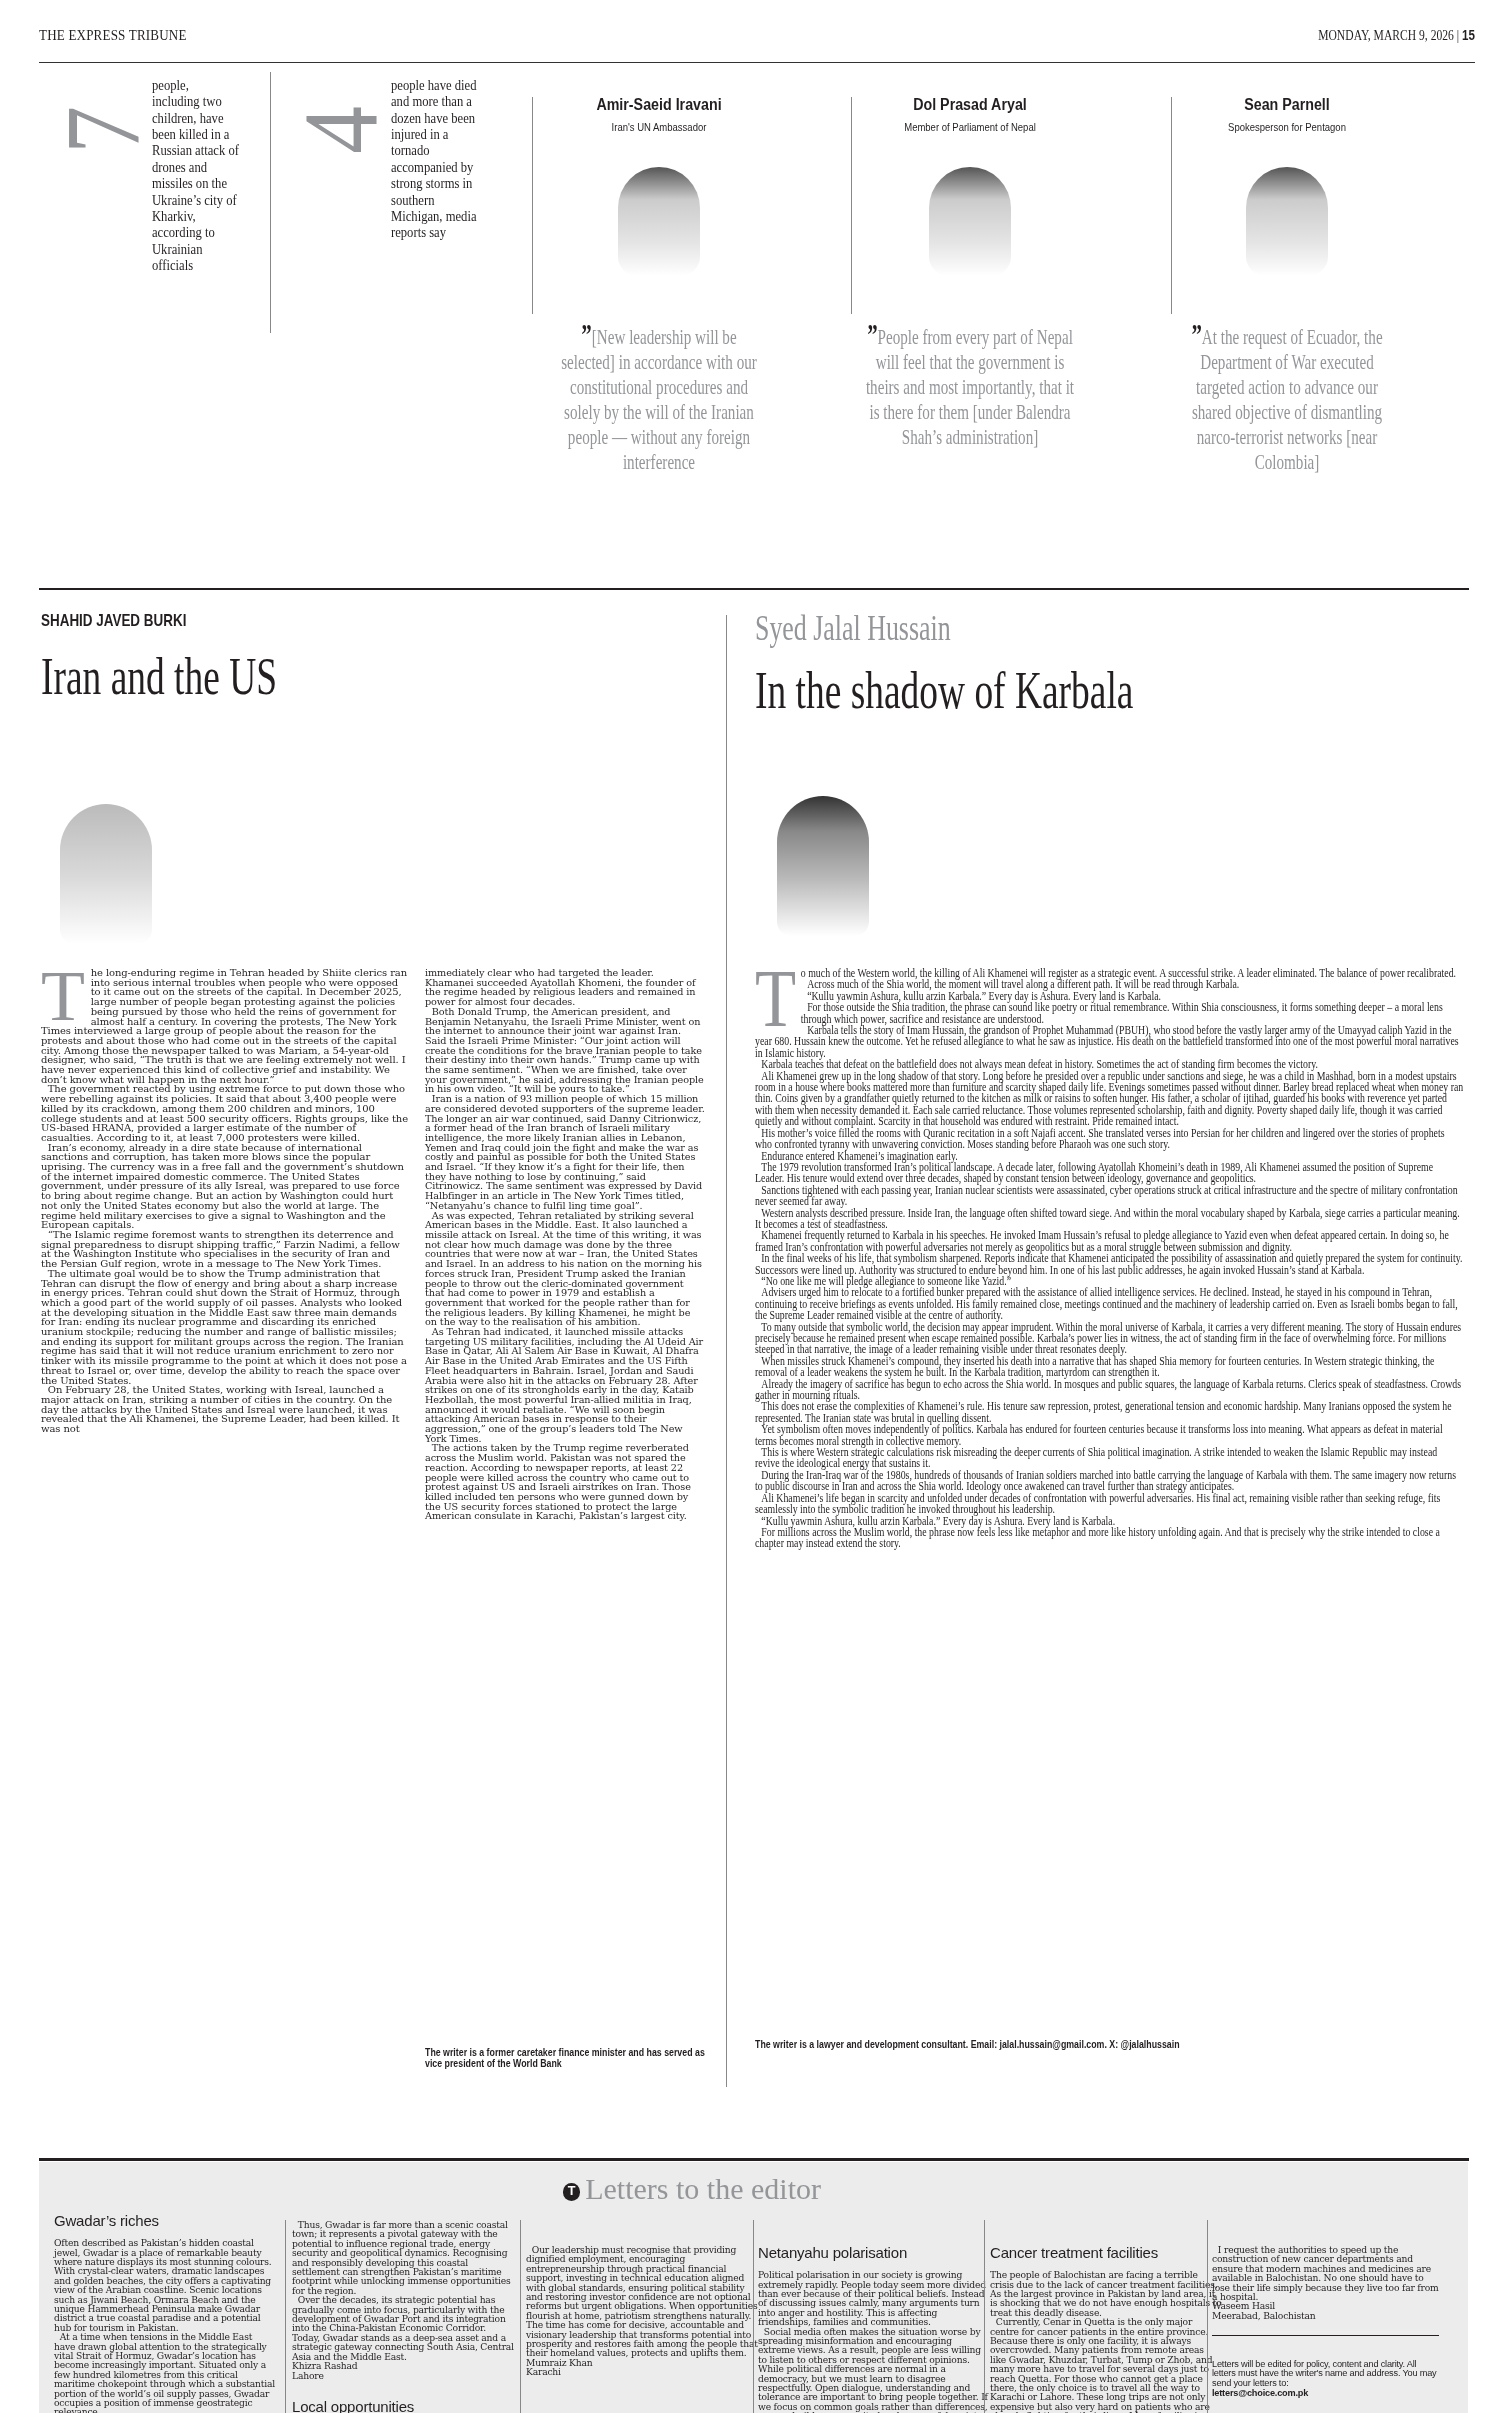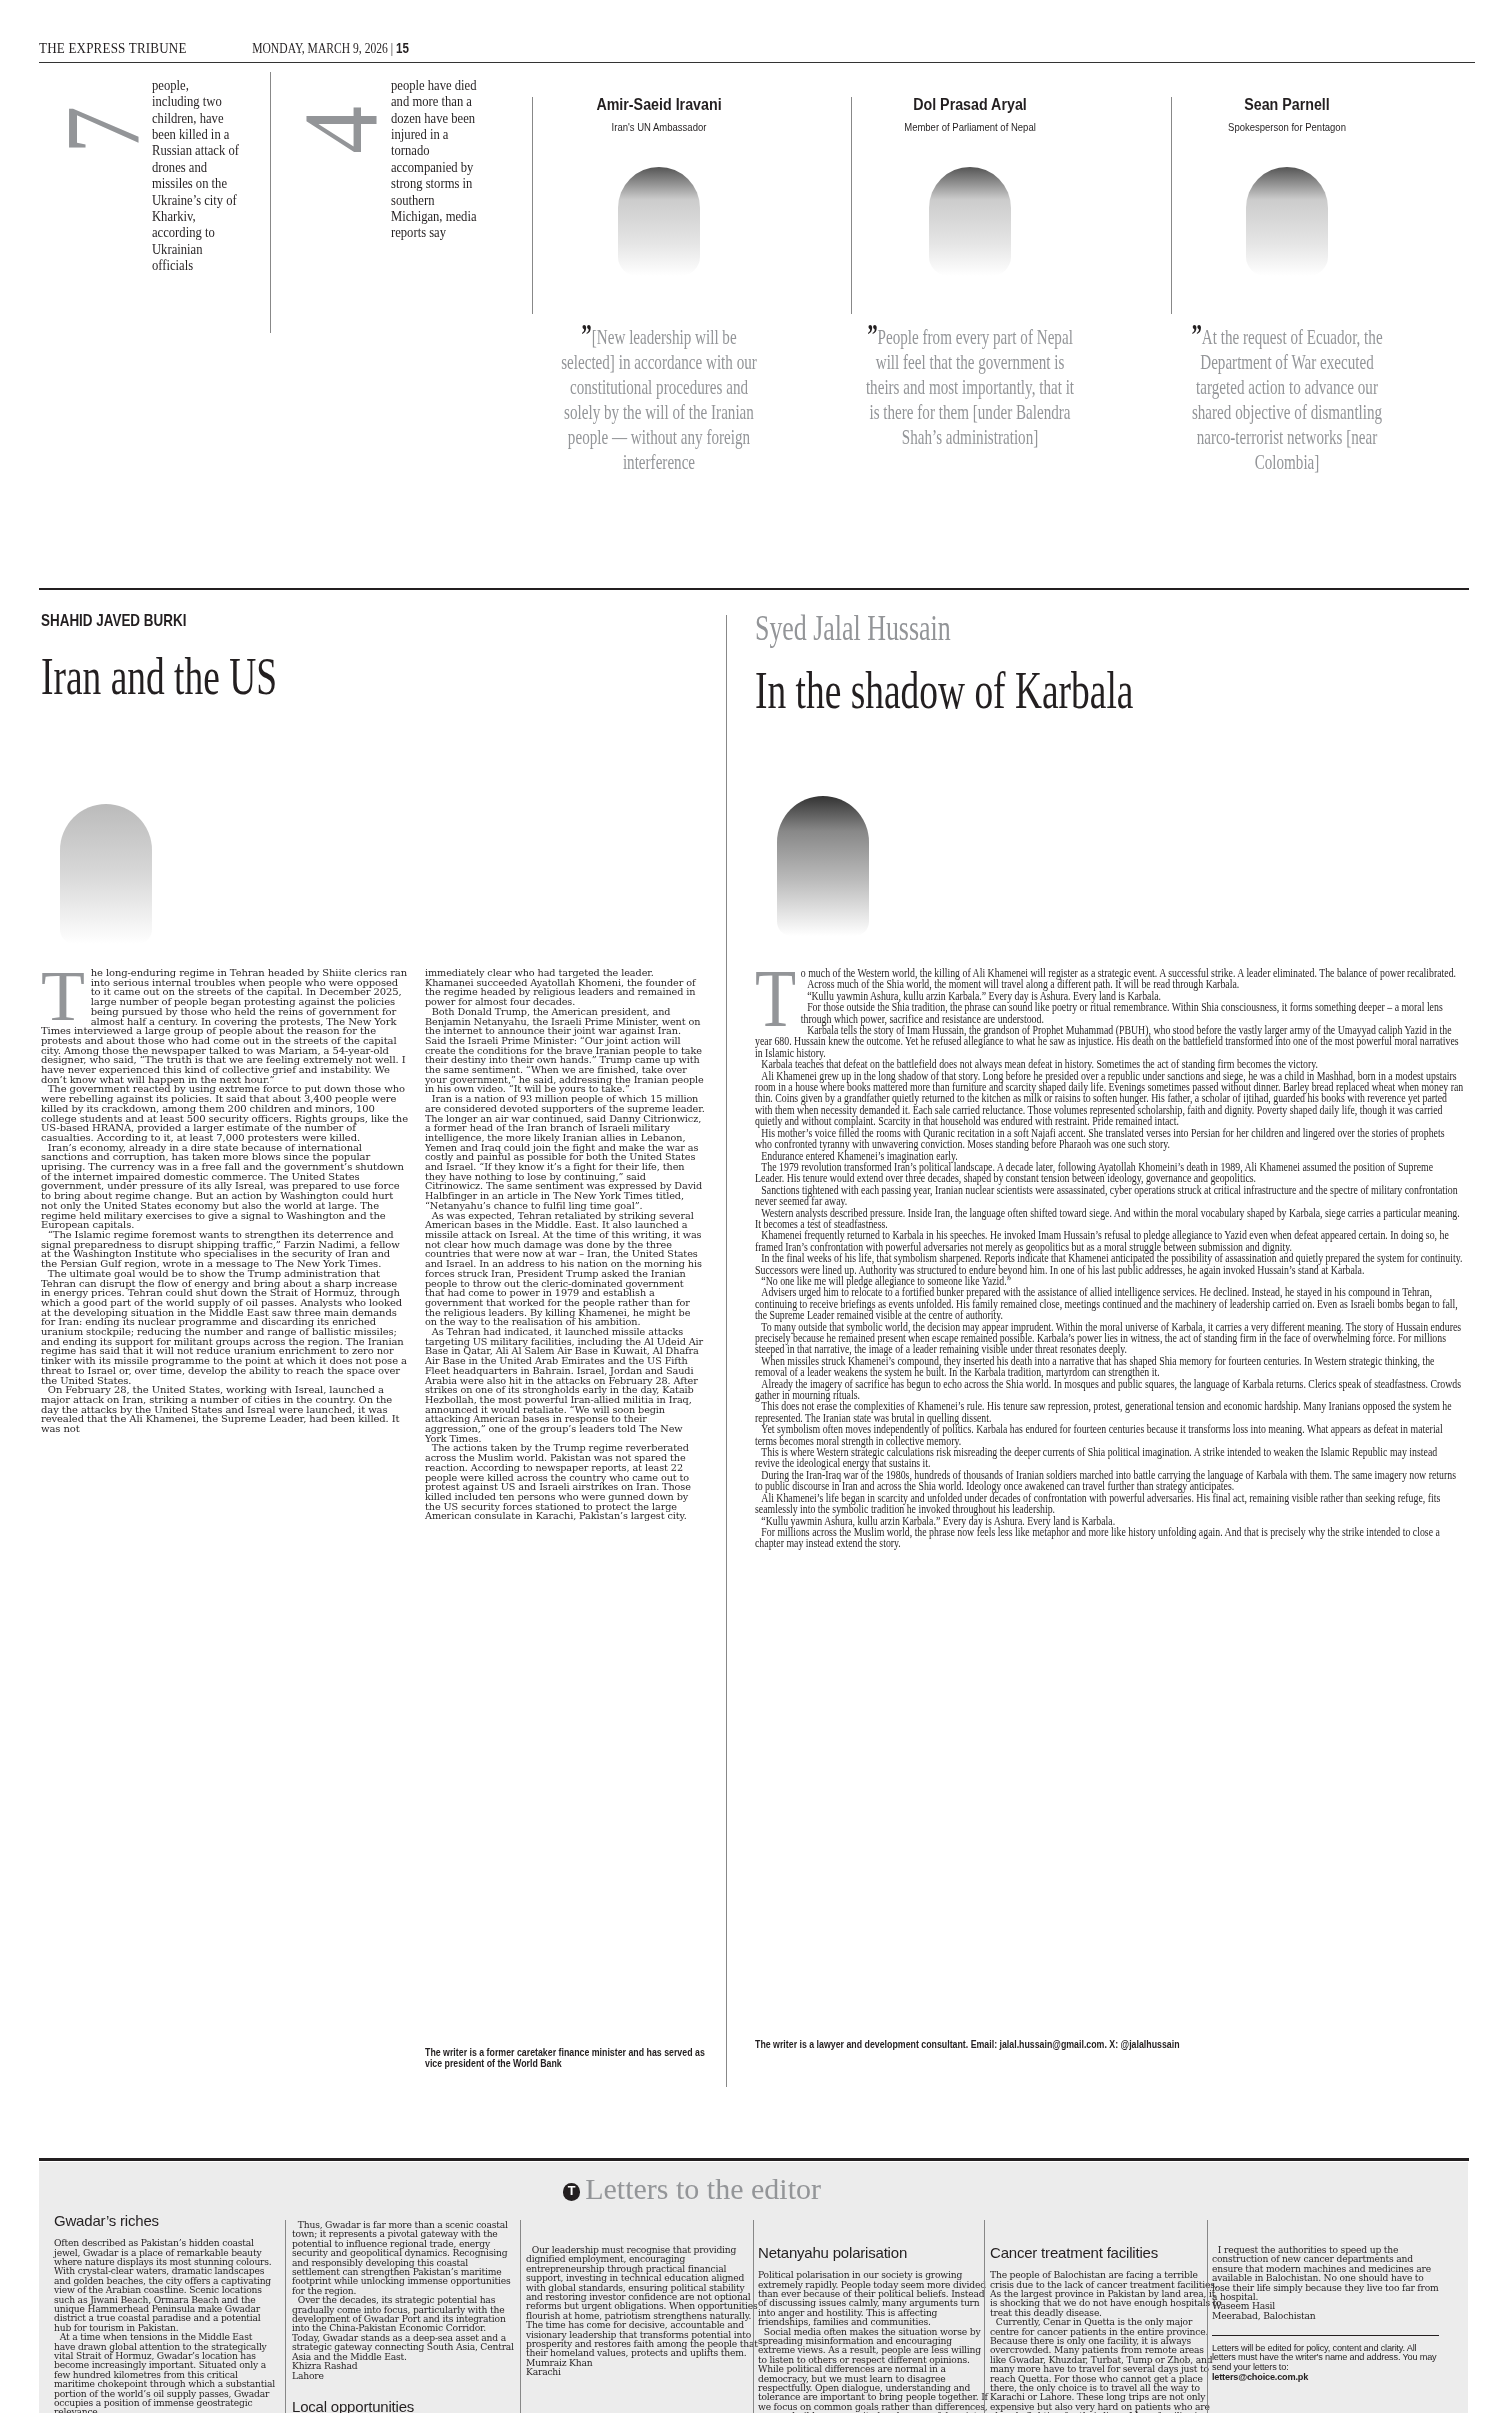--- a/index.html
+++ b/index.html
@@ -1,17 +1,17 @@
 <!DOCTYPE html>
 <html style="font-size:7.7px"><head>
 <meta charset="utf-8">
 <style>
 *{box-sizing:border-box;margin:0;padding:0}
 body{width:1508px;height:2660px;background:#fff;color:#231f20;font-family:"DejaVu Serif",serif;position:relative;overflow:hidden}
-.masthead{position:absolute;left:39px;top:29px;right:33px;height:34px;border-bottom:1px solid #333;display:flex;align-items:flex-end;padding-bottom:5px}
+.masthead{position:absolute;left:39px;top:29px;right:33px;height:34px;border-bottom:1px solid #333;display:flex;justify-content:space-between;align-items:flex-end;padding-bottom:18px}
 .masthead .paper{font-family:"Liberation Serif",serif;font-size:15.4px;letter-spacing:0.2px;transform:scaleX(0.85);transform-origin:left bottom}
 .masthead .date{font-family:"Liberation Serif",serif;font-size:14.5px;transform:scaleX(0.8);transform-origin:right bottom}
 .masthead .date b{font-family:"Liberation Sans",sans-serif;font-weight:bold}
 .stat{position:absolute;top:72px;width:179px}
 .stat .num{position:absolute;left:0;top:0;font-family:"Liberation Serif",serif;font-size:106px;color:#939598;line-height:1;transform:rotate(-90deg) scaleX(0.9);transform-origin:center}
 .stat .txt{position:absolute;left:80px;top:4.8px;width:106px;font-family:"Liberation Serif",serif;font-size:15.4px;line-height:16.4px;transform:scaleX(0.82);transform-origin:left top}
 .vline{position:absolute;width:1px;background:#888}
 .profile{position:absolute;top:94px;width:208px;text-align:center}
 .profile .name{font-family:"Liberation Sans",sans-serif;font-weight:bold;font-size:17.4px;transform:scaleX(0.82)}
 .profile .role{font-family:"Liberation Sans",sans-serif;font-size:11.6px;margin-top:4.8px;transform:scaleX(0.82)}
@@ -35,21 +35,21 @@
 .letters-bg{position:absolute;left:39px;top:2162px;width:1429px;height:478px;background:#ececec}
 .letters-title{position:absolute;left:0;width:1384px;top:2172px;text-align:center;font-family:"Liberation Serif",serif;font-size:30px;color:#939598}
 .letters-title .logo{display:inline-block;width:17.4px;height:17.4px;border-radius:50%;background:#231f20;color:#fff;font-size:12.6px;line-height:17.4px;text-align:center;vertical-align:middle;margin-right:4.8px;font-family:"Liberation Sans",sans-serif;font-weight:bold}
 .lcol{position:absolute;top:2220px;width:222px;font-family:"DejaVu Serif",serif;font-size:9.2px;line-height:9.4px;letter-spacing:-0.2px}
 .lcol h3{font-family:"Liberation Sans",sans-serif;font-weight:normal;font-size:15px;line-height:16.4px;margin:0 0 8.7px}
 .lcol p{text-indent:5.8px}
 .lcol p.first{text-indent:0}
 .lcol .sig{text-align:left}
 .lcol .gap{height:19.3px}
 .lsep{position:absolute;top:2220px;height:405px;width:1px;background:#888}
-.note{font-family:"Liberation Sans",sans-serif;font-size:9.2px;line-height:9.7px;border-top:1.4px solid #231f20;padding-top:8px;margin-top:14.5px}
+.note{font-family:"Liberation Sans",sans-serif;font-size:9.2px;line-height:9.7px;border-top:1.4px solid #231f20;padding-top:24px;margin-top:14.5px}
 .note b{display:block}
 </style>
 </head>
 <body>
 
 <div class="masthead">
   <span class="paper">THE EXPRESS TRIBUNE</span>
   <span class="date"><span>MONDAY, MARCH 9, 2026</span> | <b>15</b></span>
 </div>
 

